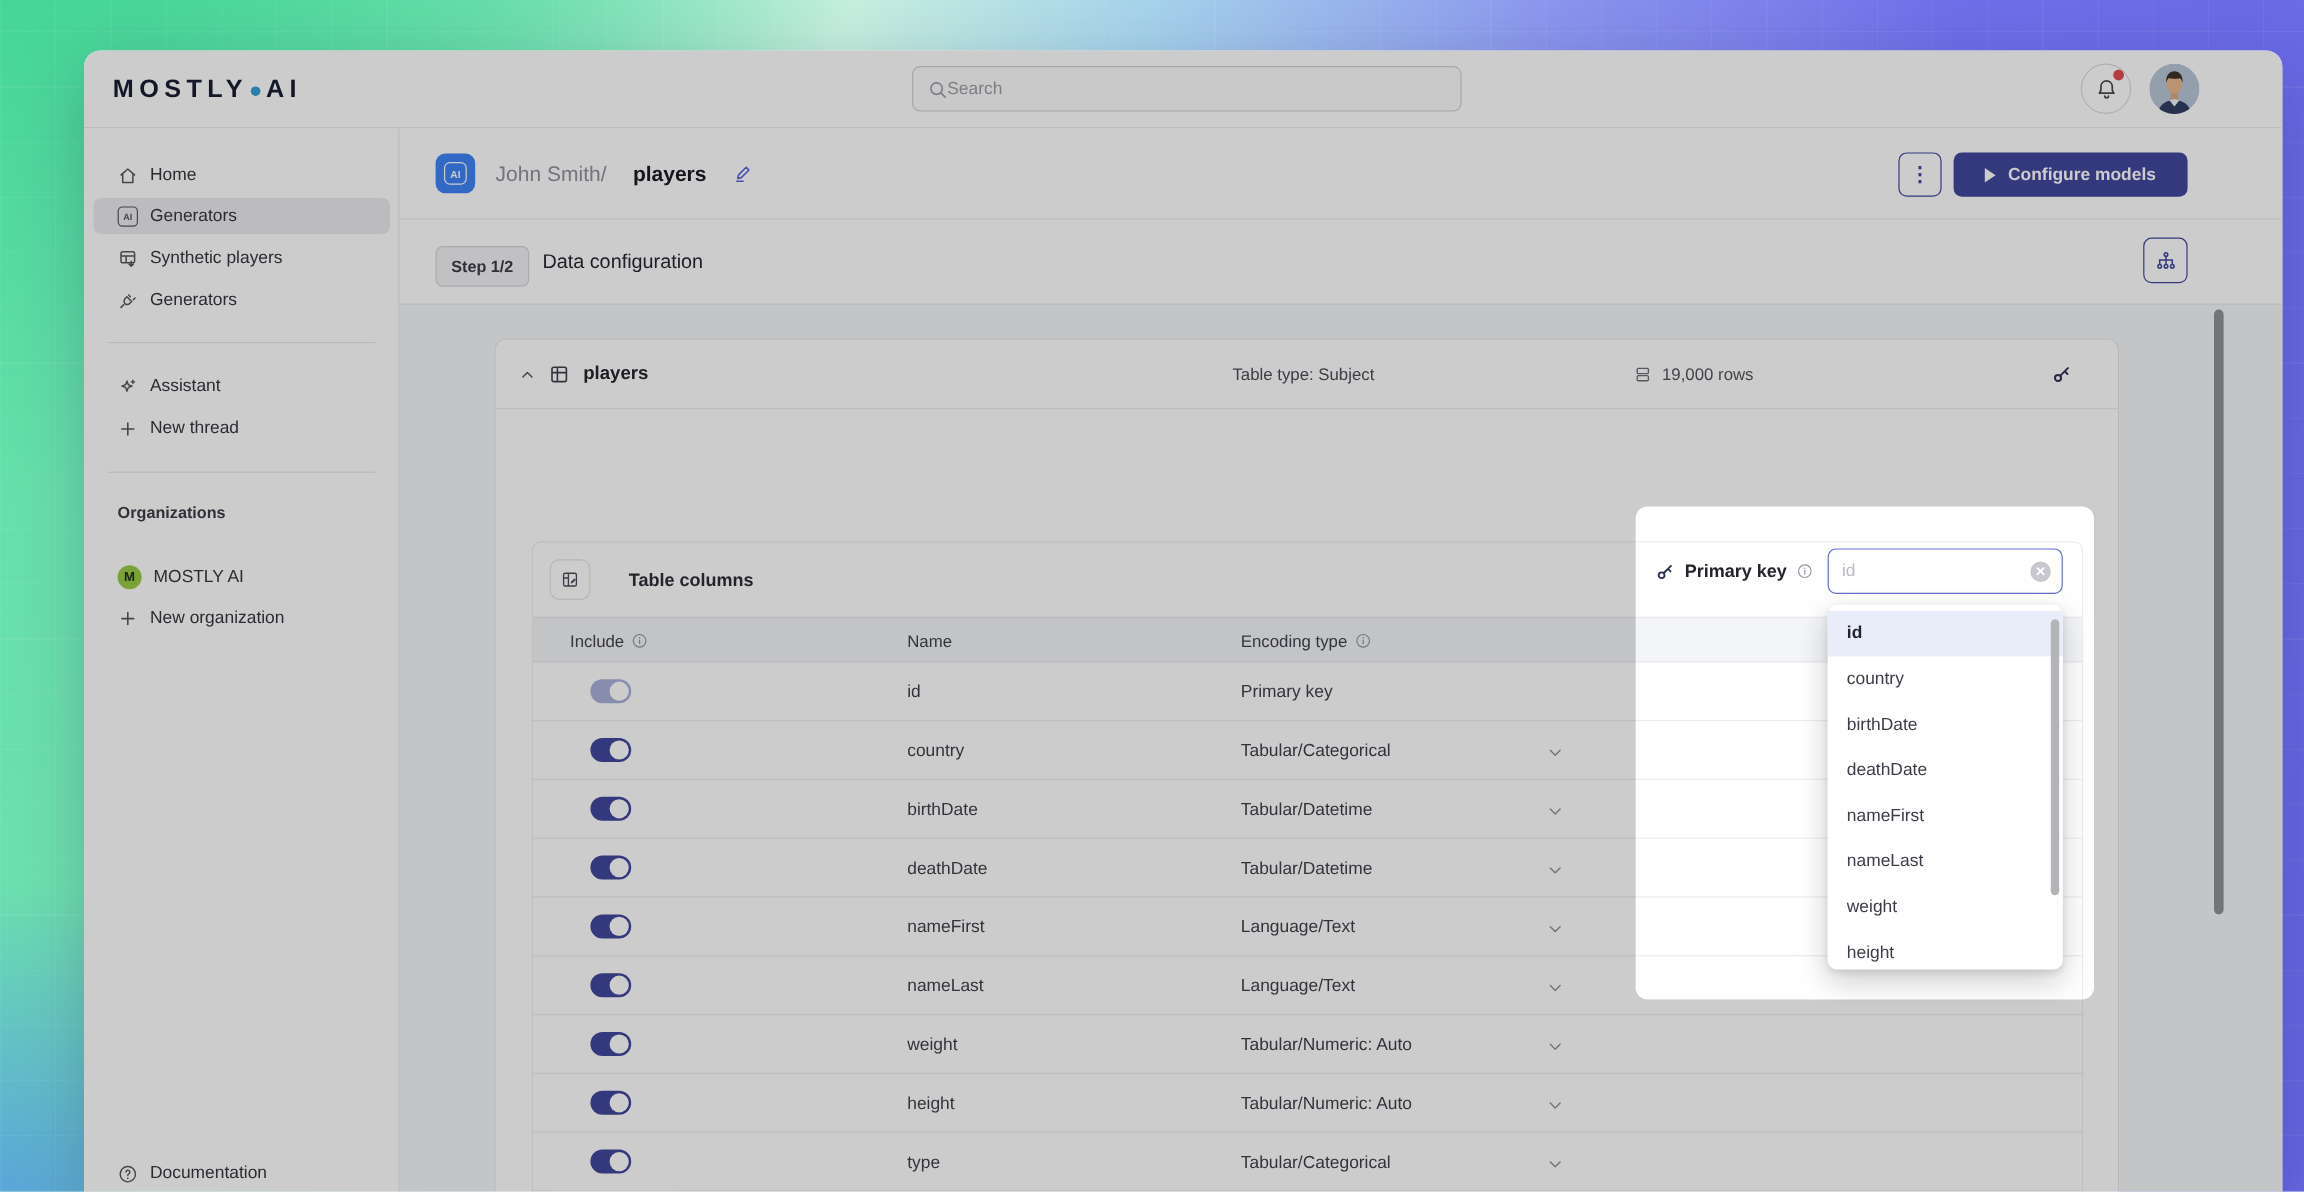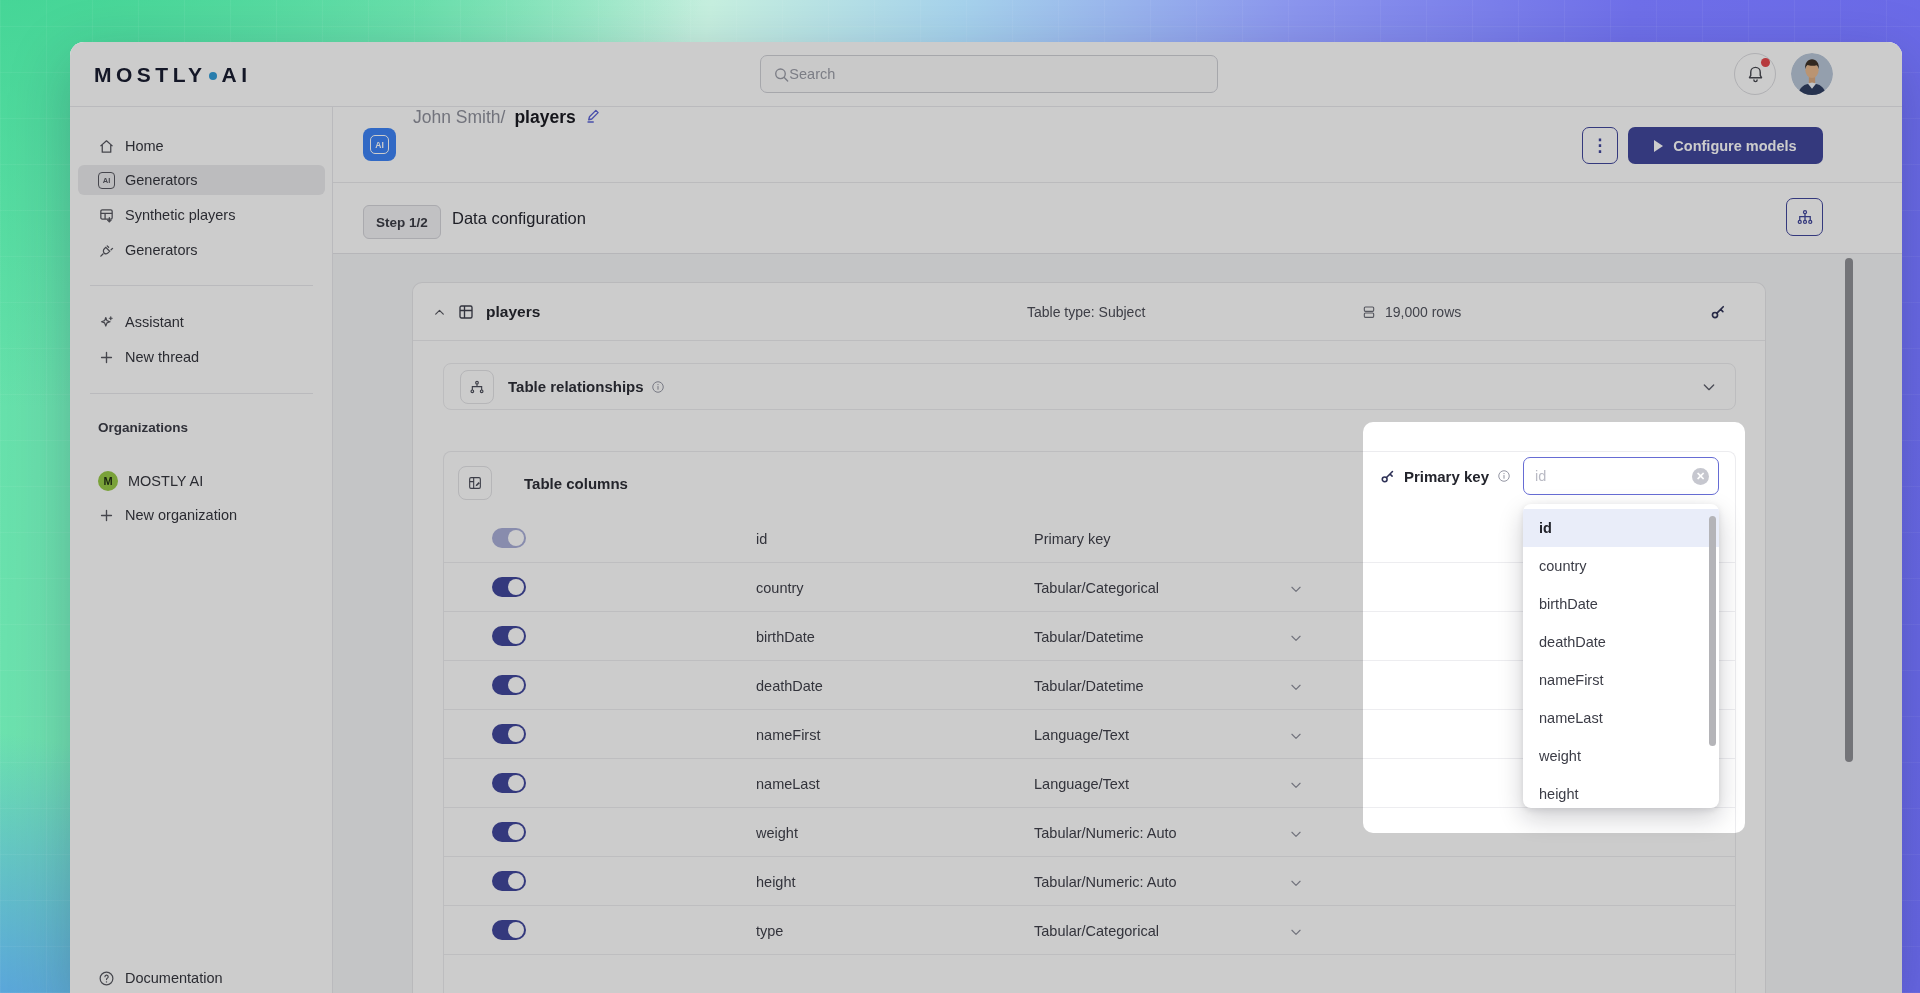--- a/index.html
+++ b/index.html
@@ -52,21 +52,21 @@
                font-weight:800; display:flex; align-items:center; justify-content:center; }
   .chip-mini { width:17px; height:17px; border:1.6px solid currentColor; border-radius:4px; font-size:7.5px;
                font-weight:800; display:flex; align-items:center; justify-content:center; }
 
   
   .bc-row { position:absolute; left:263px; top:65px; right:0; height:76px; background:#fff; border-bottom:1px solid #eaeaec; }
   .chip-badge { position:absolute; left:30px; top:21px; width:33px; height:33px; border-radius:8px; background:#3b82f6;
                 display:flex; align-items:center; justify-content:center; }
   .chip-badge .inner { width:19px; height:19px; border:1.8px solid #fff; border-radius:5px; color:#fff; font-size:8.5px;
                        font-weight:800; display:flex; align-items:center; justify-content:center; }
-  .bc-text { position:absolute; left:80px; top:0; height:76px; display:flex; gap:9px; font-size:17.5px; }
+  .bc-text { position:absolute; left:80px; top:0; height:76px; display:flex; align-items:center; gap:22px; font-size:17.5px; }
   .bc-owner { color:#8d8f9a; }
   .bc-name { color:#17181f; font-weight:700; }
   .bc-edit { color:#5a61d6; }
   .kebab-btn { position:absolute; left:1249px; top:20px; width:36px; height:37px; border:1.4px solid #3f459b; border-radius:7px;
                background:#fff; color:#3f459b; font-size:17px; font-weight:700; display:flex; align-items:center; justify-content:center; }
   .configure-btn { position:absolute; left:1295px; top:20px; width:195px; height:37px; background:#3f459b; color:#fff;
                    border:none; border-radius:7px; font-size:14.5px; font-weight:700; display:flex; align-items:center;
                    justify-content:center; gap:10px; font-family:"Liberation Sans", sans-serif; }
   .play-tri { width:0; height:0; border-left:9px solid #fff; border-top:6px solid transparent; border-bottom:6px solid transparent; }
 
@@ -288,41 +288,20 @@
             <rect x="5" y="13.5" width="14" height="6.5" rx="1.5" fill="none" stroke="currentColor" stroke-width="1.7"></rect>
           </svg>
         <span>19,000 rows</span>
       </span>
       <svg class="ch-key" width="18" height="18" viewBox="0 0 24 24">
           <circle cx="8" cy="16" r="3.4" fill="none" stroke="currentColor" stroke-width="2.2"></circle>
           <path d="M10.6 13.4 19 5M15.5 8.5l3 3" fill="none" stroke="currentColor" stroke-width="2.2" stroke-linecap="round"></path>
         </svg>
     </div>
 
-    <div class="relbox">
-      <span class="iconbox">
-        <svg width="16" height="16" viewBox="0 0 24 24">
-            <circle cx="12" cy="5.5" r="2" fill="none" stroke="currentColor" stroke-width="1.7"></circle>
-            <circle cx="5" cy="18.5" r="2" fill="none" stroke="currentColor" stroke-width="1.7"></circle>
-            <circle cx="19" cy="18.5" r="2" fill="none" stroke="currentColor" stroke-width="1.7"></circle>
-            <path d="M12 7.5v4M12 11.5H5v5M12 11.5h7v5" fill="none" stroke="currentColor" stroke-width="1.7"></path>
-          </svg>
-      </span>
-      <span class="sec-label">
-        <span>Table relationships</span>
-        <svg class="info-ic" width="14" height="14" viewBox="0 0 24 24">
-            <circle cx="12" cy="12" r="9" fill="none" stroke="currentColor" stroke-width="1.7"></circle>
-            <path d="M12 11v5" stroke="currentColor" stroke-width="1.8" stroke-linecap="round"></path>
-            <circle cx="12" cy="7.8" r="1.1" fill="currentColor"></circle>
-          </svg>
-      </span>
-      <svg class="chev-right" width="16" height="16" viewBox="0 0 24 24">
-          <path d="M5 9l7 7 7-7" fill="none" stroke="currentColor" stroke-width="2" stroke-linecap="round" stroke-linejoin="round"></path>
-        </svg>
-    </div>
 
     <div class="colsection">
       <div class="cs-titlerow">
         <span class="iconbox">
           <svg width="16" height="16" viewBox="0 0 24 24">
               <rect x="4" y="4" width="16" height="16" rx="2" fill="none" stroke="currentColor" stroke-width="1.7"></rect>
               <path d="M10 4v16M4 10h6" stroke="currentColor" stroke-width="1.7"></path>
               <path d="M13.5 14.5l4-4 1.8 1.8-4 4-2.3.5z" fill="currentColor"></path>
             </svg>
         </span>
@@ -341,20 +320,39 @@
                 <circle cx="12" cy="7.8" r="1.1" fill="currentColor"></circle>
               </svg>
           </span>
           <span class="pk-select">
             <input type="text" placeholder="id" style="">
             <span class="pk-clear">✕</span>
           </span>
         </div>
       </div>
 
+      <div class="tc-headrow">
+        <span class="hd hd-include">
+          <span>Include</span>
+          <svg class="info-ic" width="14" height="14" viewBox="0 0 24 24">
+              <circle cx="12" cy="12" r="9" fill="none" stroke="currentColor" stroke-width="1.7"></circle>
+              <path d="M12 11v5" stroke="currentColor" stroke-width="1.8" stroke-linecap="round"></path>
+              <circle cx="12" cy="7.8" r="1.1" fill="currentColor"></circle>
+            </svg>
+        </span>
+        <span class="hd hd-name">Name</span>
+        <span class="hd hd-encoding">
+          <span>Encoding type</span>
+          <svg class="info-ic" width="14" height="14" viewBox="0 0 24 24">
+              <circle cx="12" cy="12" r="9" fill="none" stroke="currentColor" stroke-width="1.7"></circle>
+              <path d="M12 11v5" stroke="currentColor" stroke-width="1.8" stroke-linecap="round"></path>
+              <circle cx="12" cy="7.8" r="1.1" fill="currentColor"></circle>
+            </svg>
+        </span>
+      </div>
 
       <div class="tc-rows">
 
           <div class="tc-row">
             <span class="toggle disabled">
               <span class="knob"></span>
             </span>
             <span class="cell-name">id</span>
             <span class="cell-enc">Primary key</span>
 

